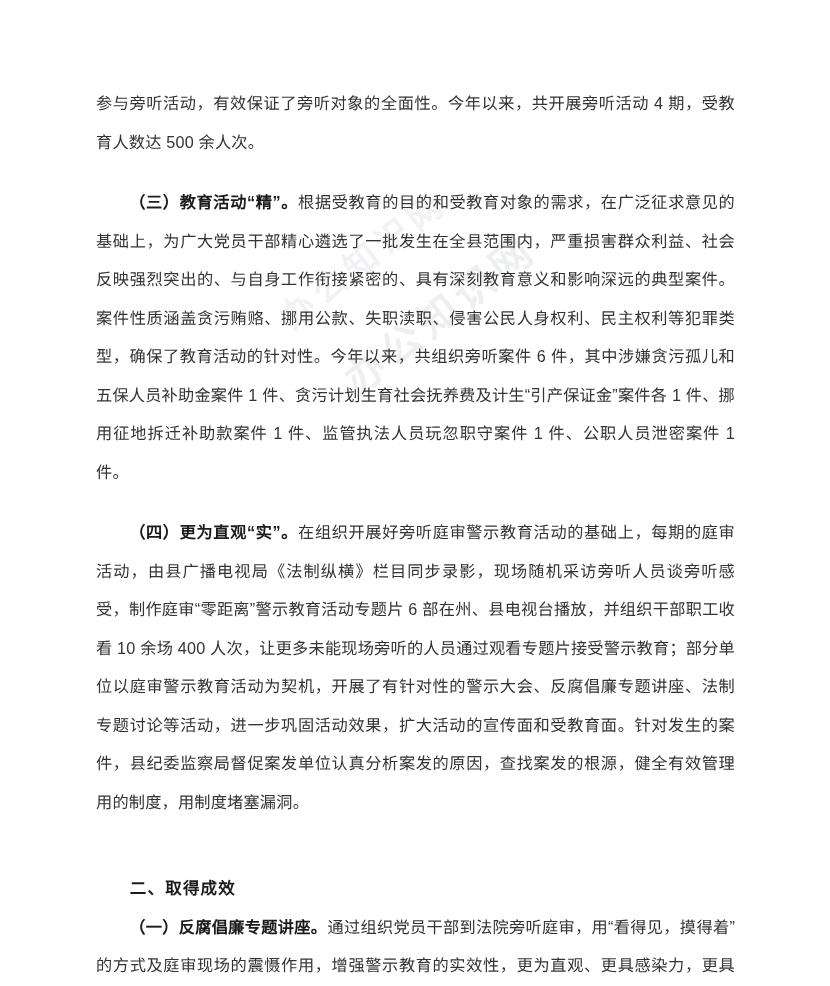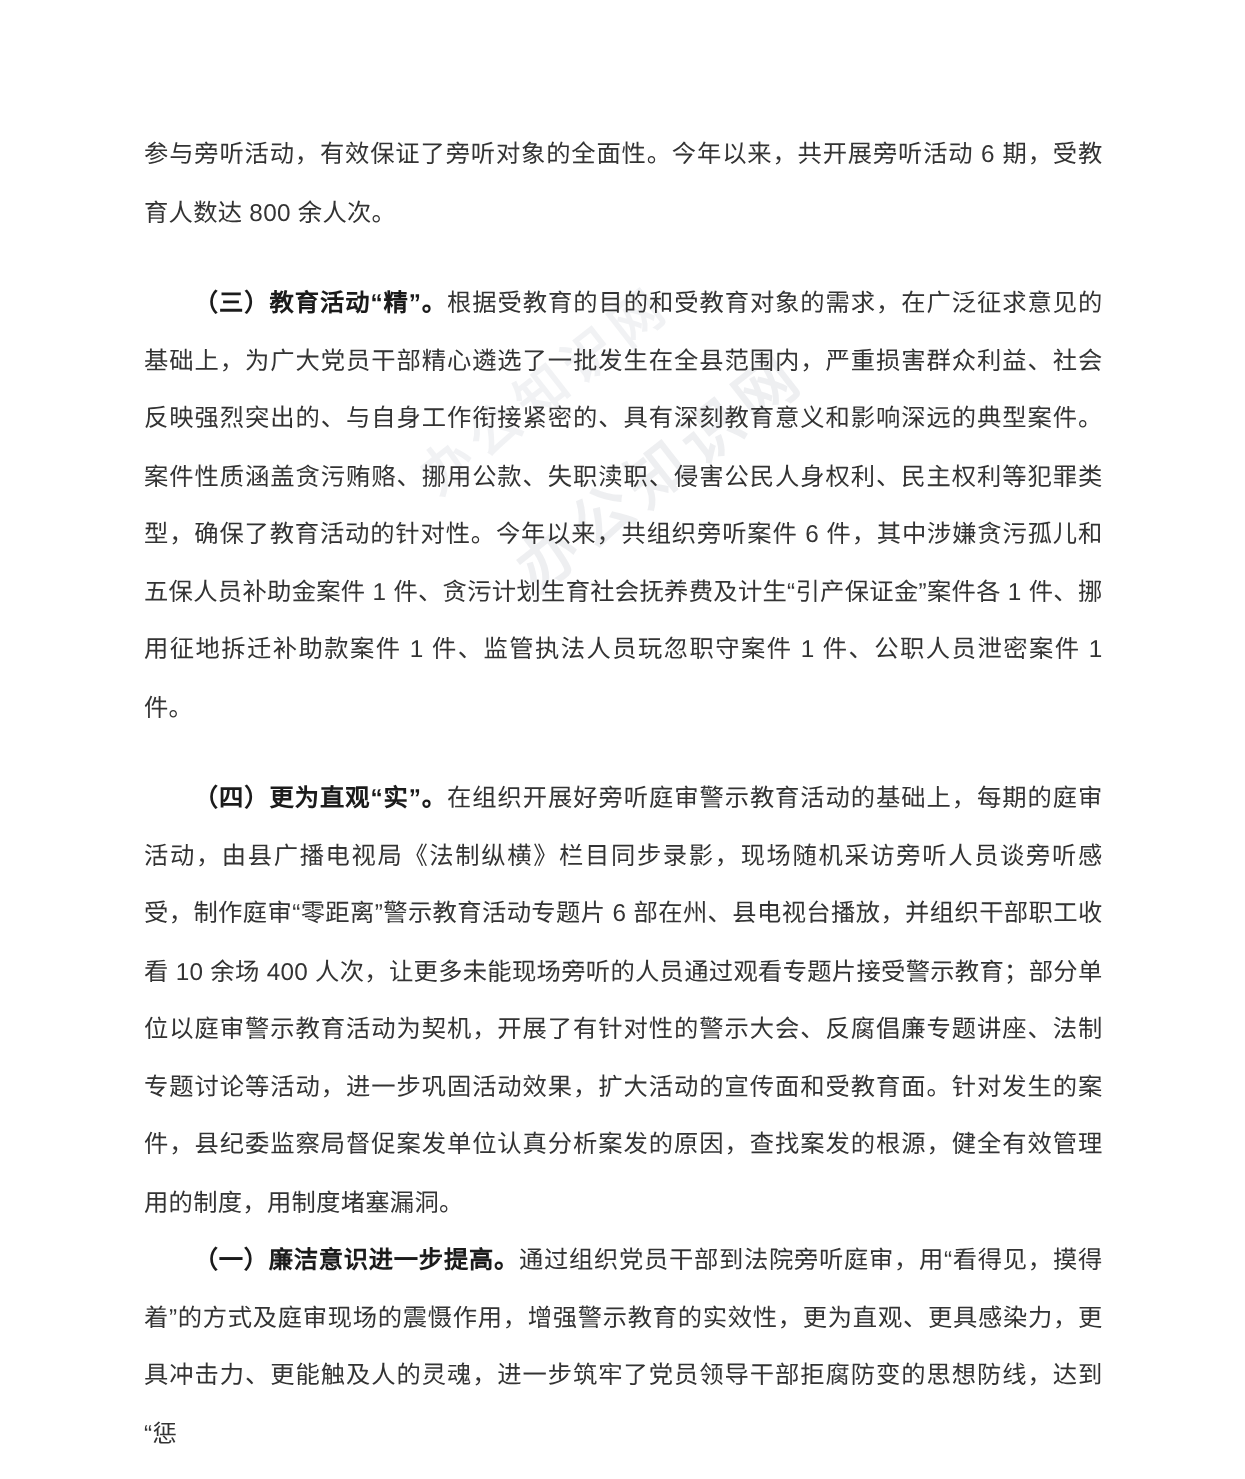--- a/index.html
+++ b/index.html
@@ -95,23 +95,24 @@
 
 <div class="page">
 
   <div class="watermark-layer">
     <div class="watermark">办公知识网</div>
     <div class="watermark wm2">办公知识网</div>
   </div>
 
   <div class="content">
 
-    <p class="para"><span>参与旁听活动，有效保证了旁听对象的全面性。今年以来，共开展旁听活动 6 期，受教育人数达 800 余人次。</span></p>
+    <p class="para"><span>参与旁听活动，有效保证了旁听对象的全面性。今年以来，共开展旁听活动 4 期，受教育人数达 500 余人次。</span></p>
 
     <p class="para indent gap-md"><span class="lead">（三）教育活动“精”。</span><span>根据受教育的目的和受教育对象的需求，在广泛征求意见的基础上，为广大党员干部精心遴选了一批发生在全县范围内，严重损害群众利益、社会反映强烈突出的、与自身工作衔接紧密的、具有深刻教育意义和影响深远的典型案件。案件性质涵盖贪污贿赂、挪用公款、失职渎职、侵害公民人身权利、民主权利等犯罪类型，确保了教育活动的针对性。今年以来，共组织旁听案件 6 件，其中涉嫌贪污孤儿和五保人员补助金案件 1 件、贪污计划生育社会抚养费及计生“引产保证金”案件各 1 件、挪用征地拆迁补助款案件 1 件、监管执法人员玩忽职守案件 1 件、公职人员泄密案件 1 件。</span></p>
 
     <p class="para indent gap-md"><span class="lead">（四）更为直观“实”。</span><span>在组织开展好旁听庭审警示教育活动的基础上，每期的庭审活动，由县广播电视局《法制纵横》栏目同步录影，现场随机采访旁听人员谈旁听感受，制作庭审“零距离”警示教育活动专题片 6 部在州、县电视台播放，并组织干部职工收看 10 余场 400 人次，让更多未能现场旁听的人员通过观看专题片接受警示教育；部分单位以庭审警示教育活动为契机，开展了有针对性的警示大会、反腐倡廉专题讲座、法制专题讨论等活动，进一步巩固活动效果，扩大活动的宣传面和受教育面。针对发生的案件，县纪委监察局督促案发单位认真分析案发的原因，查找案发的根源，健全有效管理用的制度，用制度堵塞漏洞。</span></p>
 
+    <h2 class="section-heading gap-heading">二、取得成效</h2>
 
-    <p class="para indent tail-block"><span class="lead">（一）廉洁意识进一步提高。</span><span>通过组织党员干部到法院旁听庭审，用“看得见，摸得着”的方式及庭审现场的震慑作用，增强警示教育的实效性，更为直观、更具感染力，更具冲击力、更能触及人的灵魂，进一步筑牢了党员领导干部拒腐防变的思想防线，达到“惩</span></p>
+    <p class="para indent tail-block"><span class="lead">（一）反腐倡廉专题讲座。</span><span>通过组织党员干部到法院旁听庭审，用“看得见，摸得着”的方式及庭审现场的震慑作用，增强警示教育的实效性，更为直观、更具感染力，更具冲击力、更能触及人的灵魂，进一步筑牢了党员领导干部拒腐防变的思想防线，达到“惩</span></p>
 
   </div>
 </div>
 
 </body></html>

